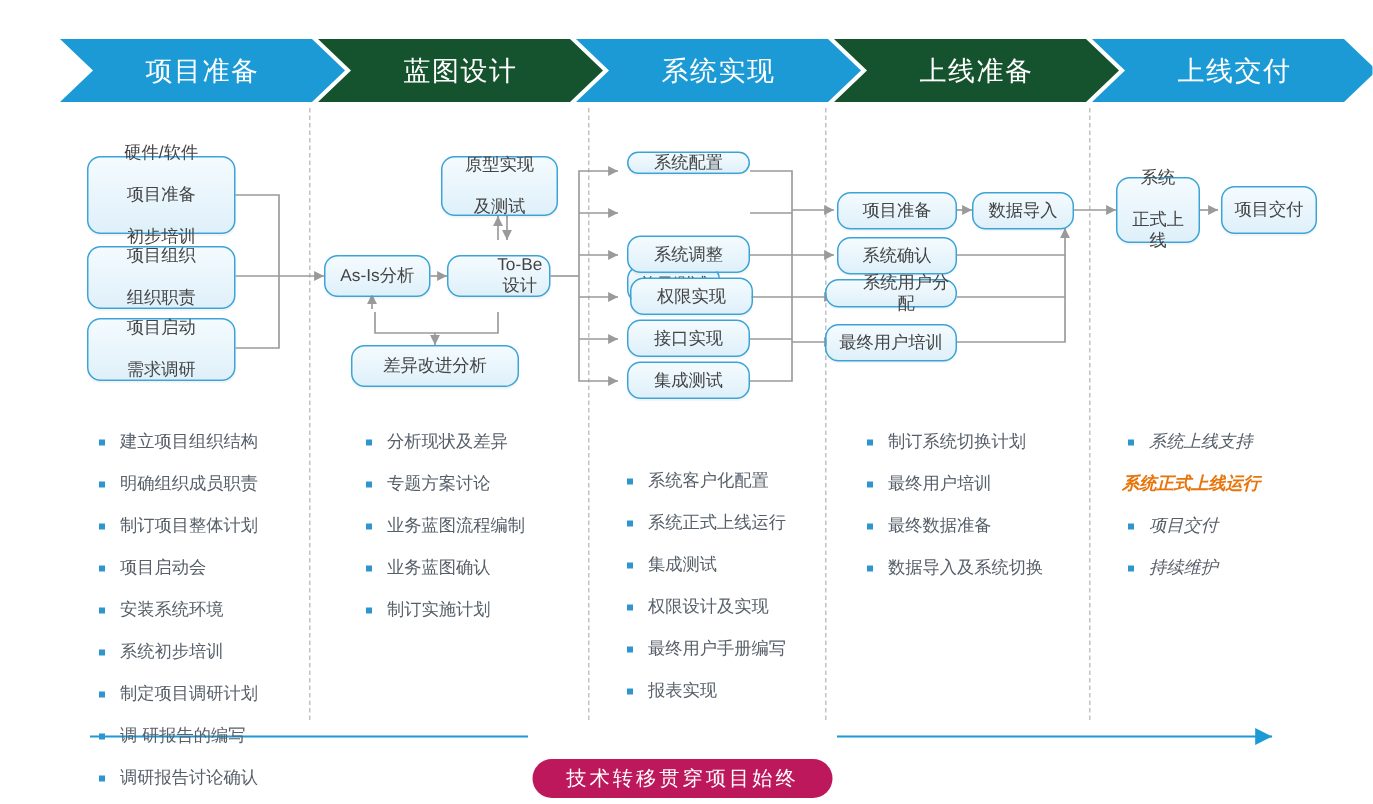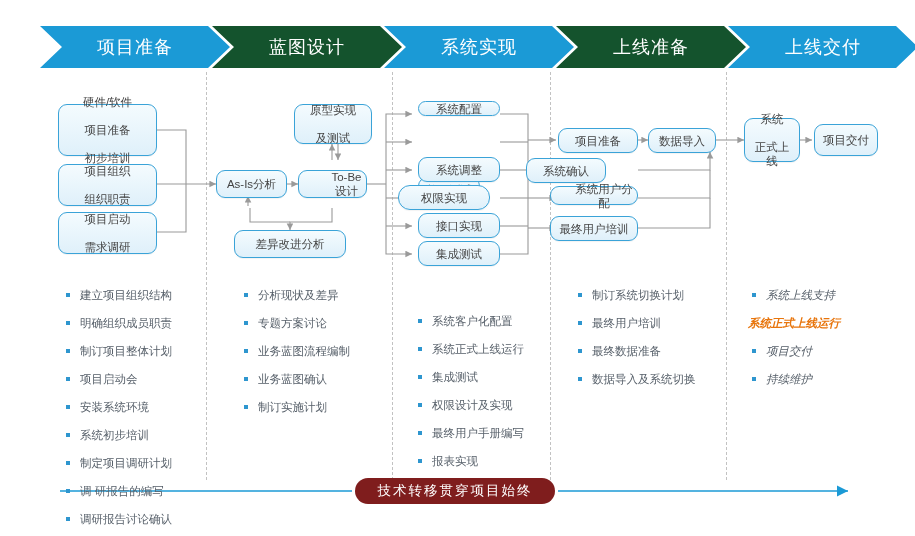--- a/index.html
+++ b/index.html
@@ -69,23 +69,23 @@
   }
   .bitem.highlight{
     color:#e8750c;
     font-weight:bold;
     padding-left:0;
   }
   .bitem.highlight::before{display:none;}
 
   
   .bottom-pill{
-    position:absolute;left:355px;top:478px;
+    position:absolute;left:355px;top:506px;
     width:200px;height:26px;
-    background:#7f1d1d;
+    background:#be185d;
     border-radius:13px;
     color:#ffffff;
     font-size:13.5px;
     letter-spacing:2px;
     display:flex;align-items:center;justify-content:center;
   }
 </style>
 </head>
 <body>
 
@@ -212,34 +212,34 @@
 
   <div class="nodebox" style="left:418px;top:101px;width:82px;height:15px;">
     <span>系统配置</span>
   </div>
   <div class="nodebox" style="left:418px;top:129px;width:62px;height:25px;margin-top:48px;">
     <span>单元测试</span>
   </div>
   <div class="nodebox" style="left:418px;top:157px;width:82px;height:25px;">
     <span>系统调整</span>
   </div>
-  <div class="nodebox" style="left:398px;top:185px;width:92px;height:25px;border-radius:12px;">
+  <div class="nodebox" style="left:420px;top:185px;width:82px;height:25px;">
     <span>权限实现</span>
   </div>
   <div class="nodebox" style="left:418px;top:213px;width:82px;height:25px;">
     <span>接口实现</span>
   </div>
   <div class="nodebox" style="left:418px;top:241px;width:82px;height:25px;">
     <span>集成测试</span>
   </div>
 
   <div class="nodebox" style="left:558px;top:128px;width:80px;height:25px;">
     <span>项目准备</span>
   </div>
-  <div class="nodebox" style="left:526px;top:158px;width:80px;height:25px;">
+  <div class="nodebox" style="left:558px;top:158px;width:80px;height:25px;">
     <span>系统确认</span>
   </div>
   <div class="nodebox" style="left:550px;top:186px;width:88px;height:19px;padding-left:20px;">
     <span>系统用户分配</span>
   </div>
   <div class="nodebox" style="left:550px;top:216px;width:88px;height:25px;">
     <span>最终用户培训</span>
   </div>
   <div class="nodebox" style="left:648px;top:128px;width:68px;height:25px;">
     <span>数据导入</span>

